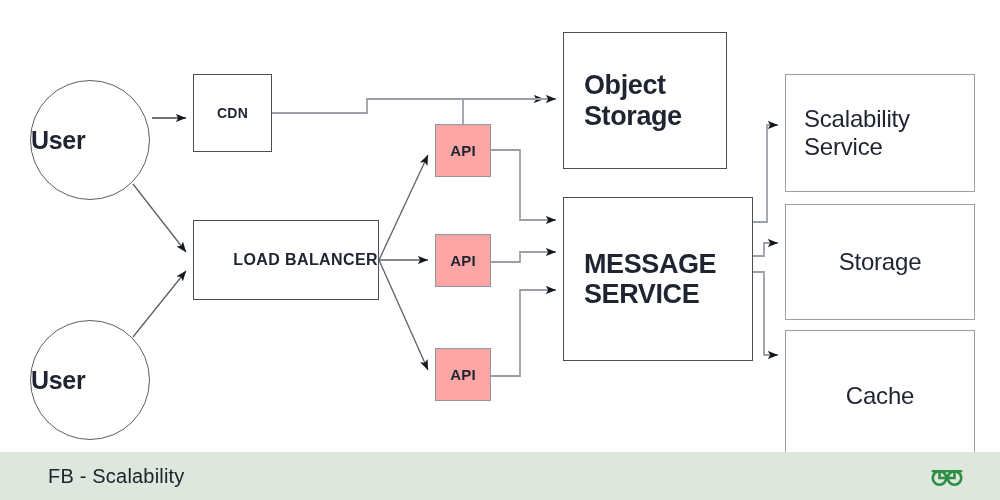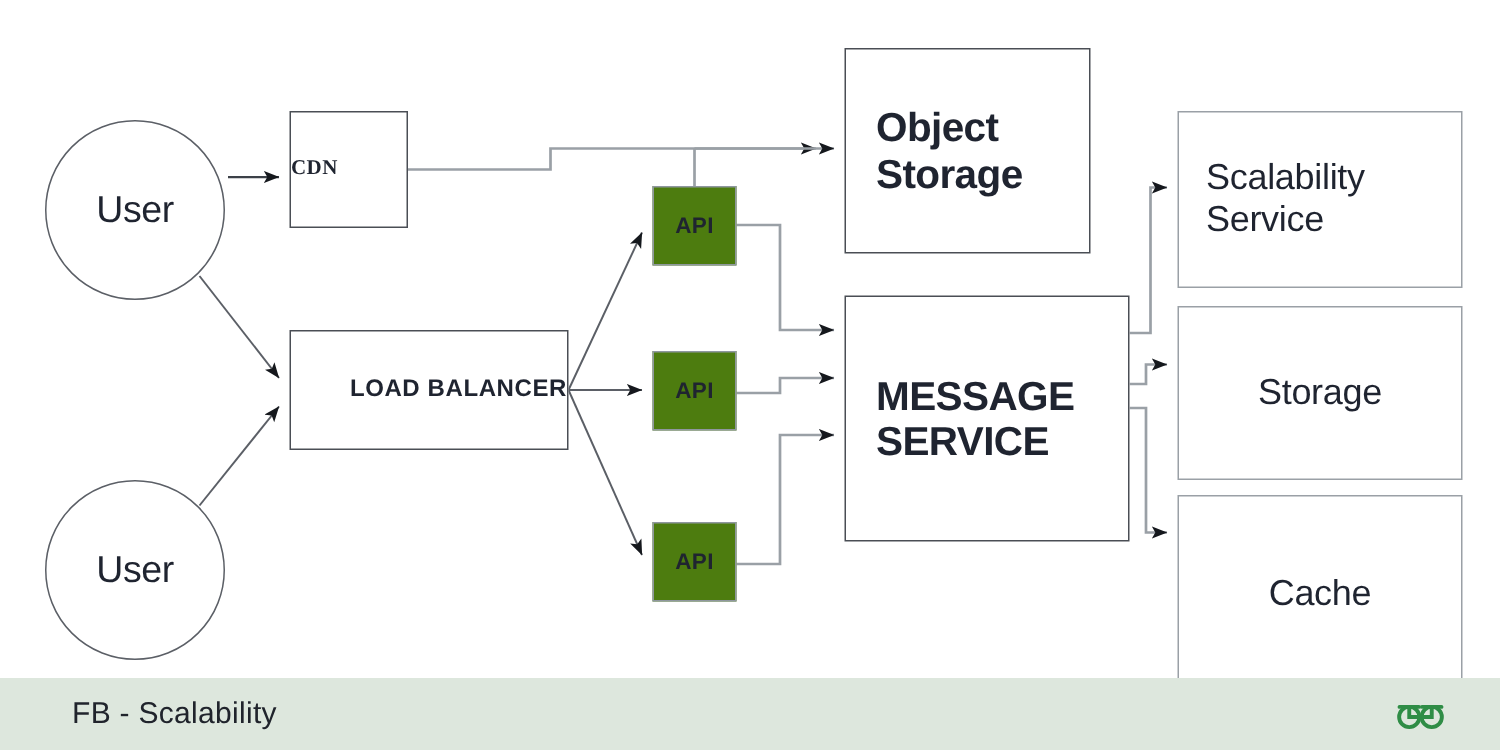--- a/index.html
+++ b/index.html
@@ -41,51 +41,51 @@
     display: flex;
     align-items: center;
     background: #ffffff;
     color: #1f2430;
   }
 
   
   .node-circle {
     border: 1.3px solid #5b5f66;
     border-radius: 50%;
-    justify-content: center;
-    font-weight: normal;
+    justify-content: flex-start;
+    font-weight: bold;
     font-size: 25px;
     letter-spacing: -0.3px;
   }
 
   
   .node-rect {
     border: 1.4px solid #4a4e55;
   }
 
   .node-rect-gray {
     border: 1.4px solid #9aa0a6;
   }
 
   
   .node-api {
     border: 1.3px solid #8f979f;
-    background: #4d7c0f;
+    background: #fca5a5;
     justify-content: center;
     font-weight: bold;
     font-size: 15px;
     letter-spacing: 0.2px;
   }
 
   .label-cdn {
     width: 100%;
+    text-align: center;
     font-size: 14px;
     font-weight: bold;
     letter-spacing: 0.3px;
-    font-family: Liberation Serif, serif;
   }
 
   .label-lb {
     width: 100%;
     text-align: right;
     font-size: 16px;
     font-weight: bold;
     letter-spacing: 0.4px;
   }
 

